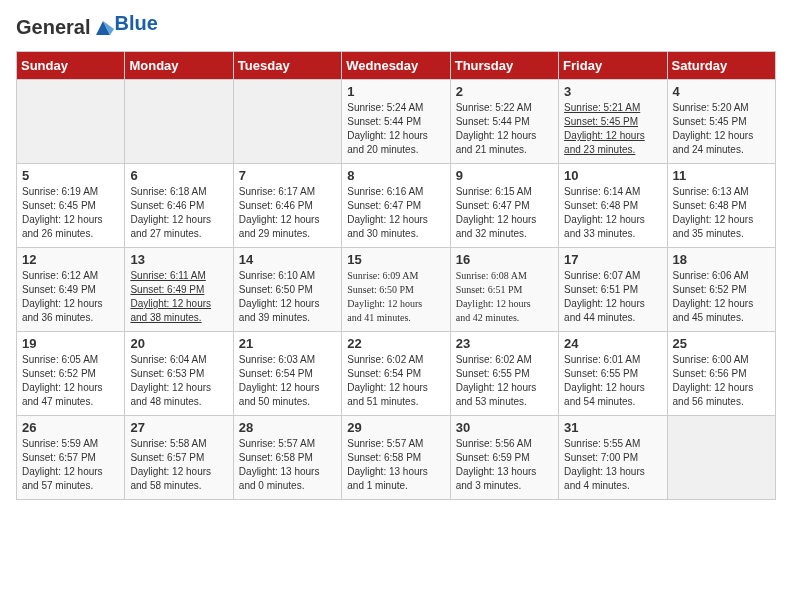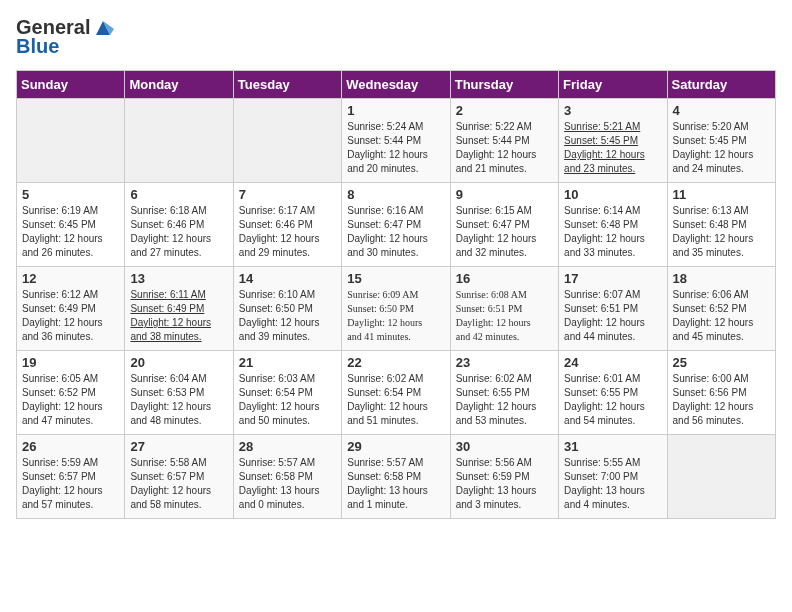--- a/index.html
+++ b/index.html
@@ -11,21 +11,21 @@
       padding: 16px;
     }
     .header {
       display: flex;
       justify-content: space-between;
       align-items: flex-start;
       margin-bottom: 12px;
     }
     .logo {
       display: flex;
-      flex-direction: column;
+      flex-direction: row;
       align-items: flex-start;
     }
     .logo-top {
       display: flex;
       align-items: center;
     }
     .title-block {
       text-align: right;
     }
     .title-month {
@@ -37,21 +37,21 @@
     .title-location {
       font-size: 16px;
       color: #333;
     }
     table {
       width: 100%;
       border-collapse: collapse;
       table-layout: fixed;
     }
     thead tr th {
-      background-color: #701a75;
+      background-color: #b91c1c;
       color: #fff;
       font-size: 13px;
       font-weight: bold;
       padding: 6px 4px;
       text-align: left;
       border: 1px solid #ccc;
     }
     tbody tr td {
       vertical-align: top;
       border: 1px solid #ccc;

